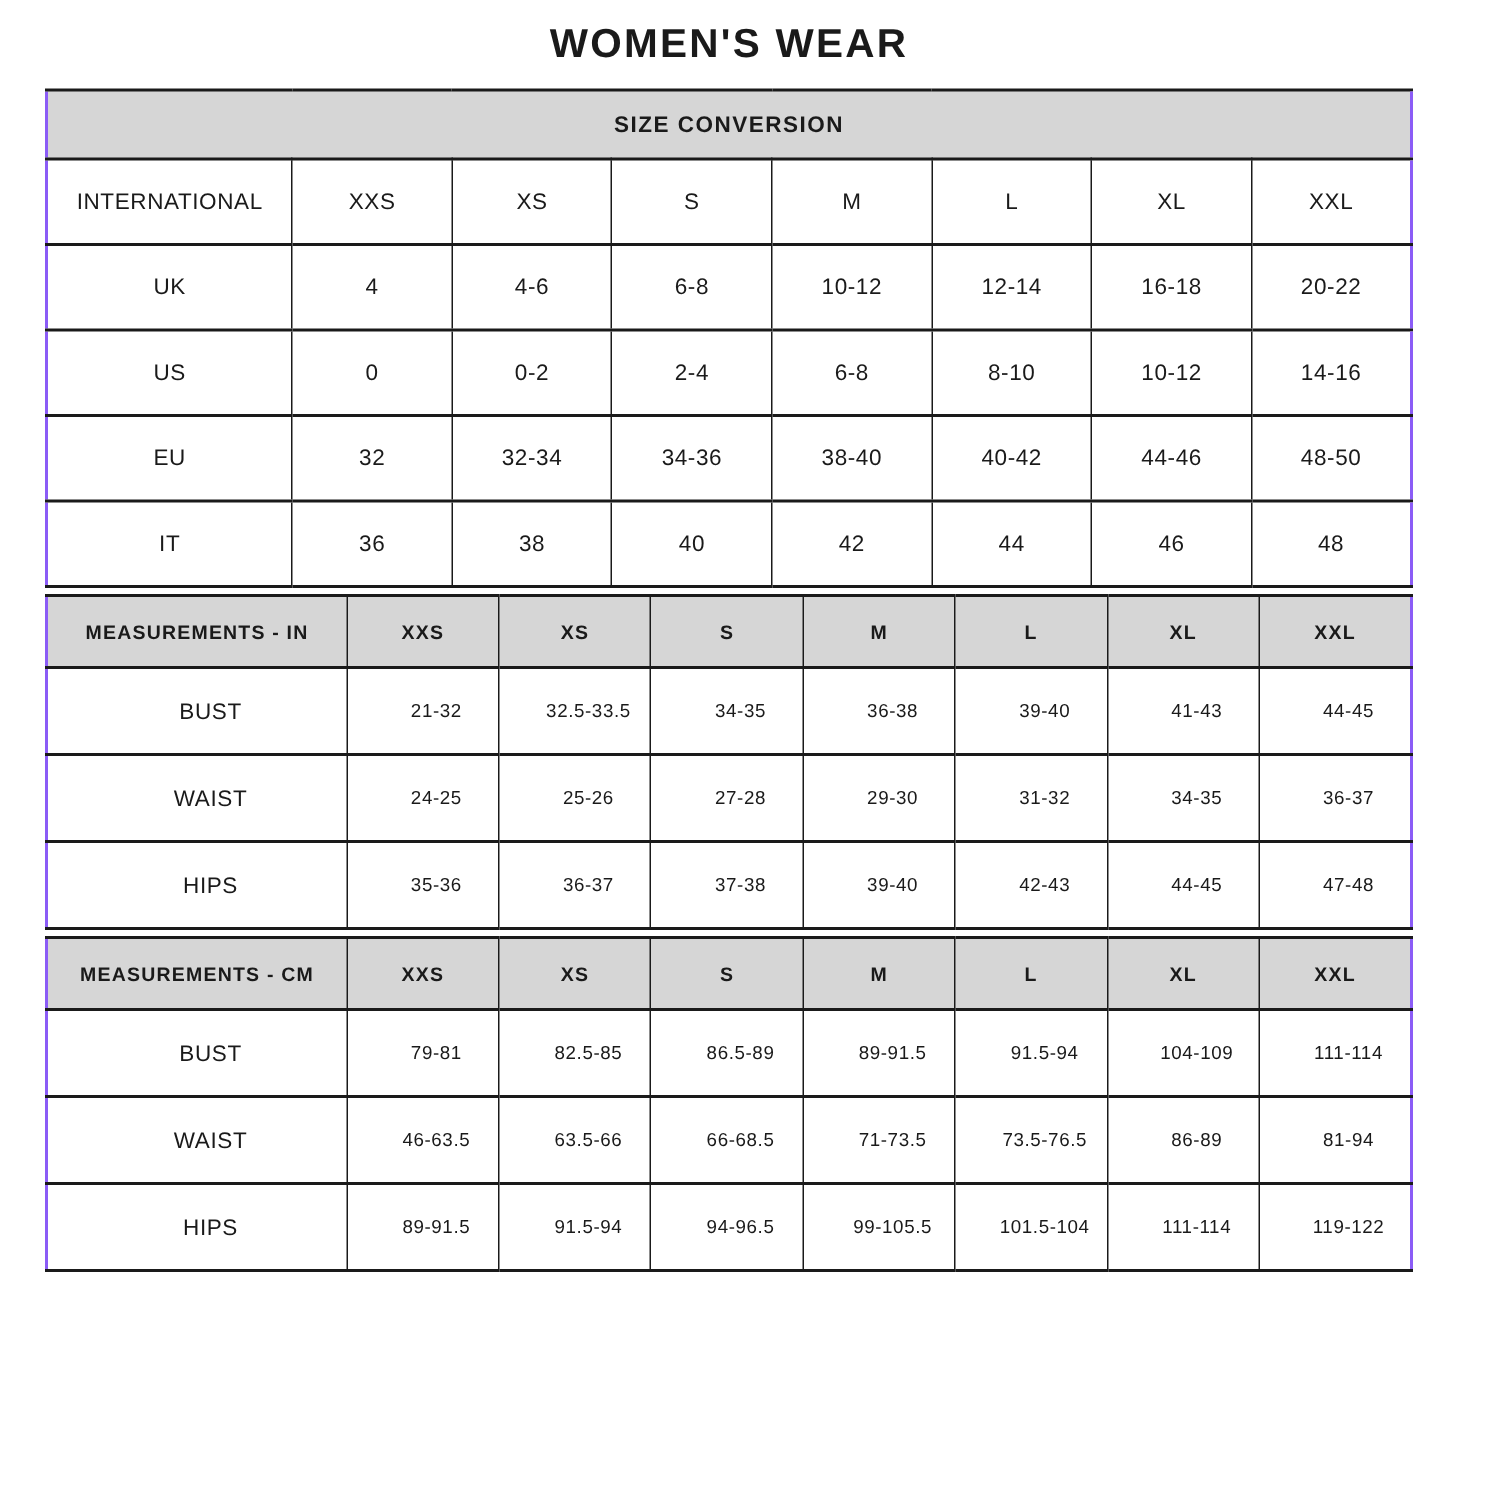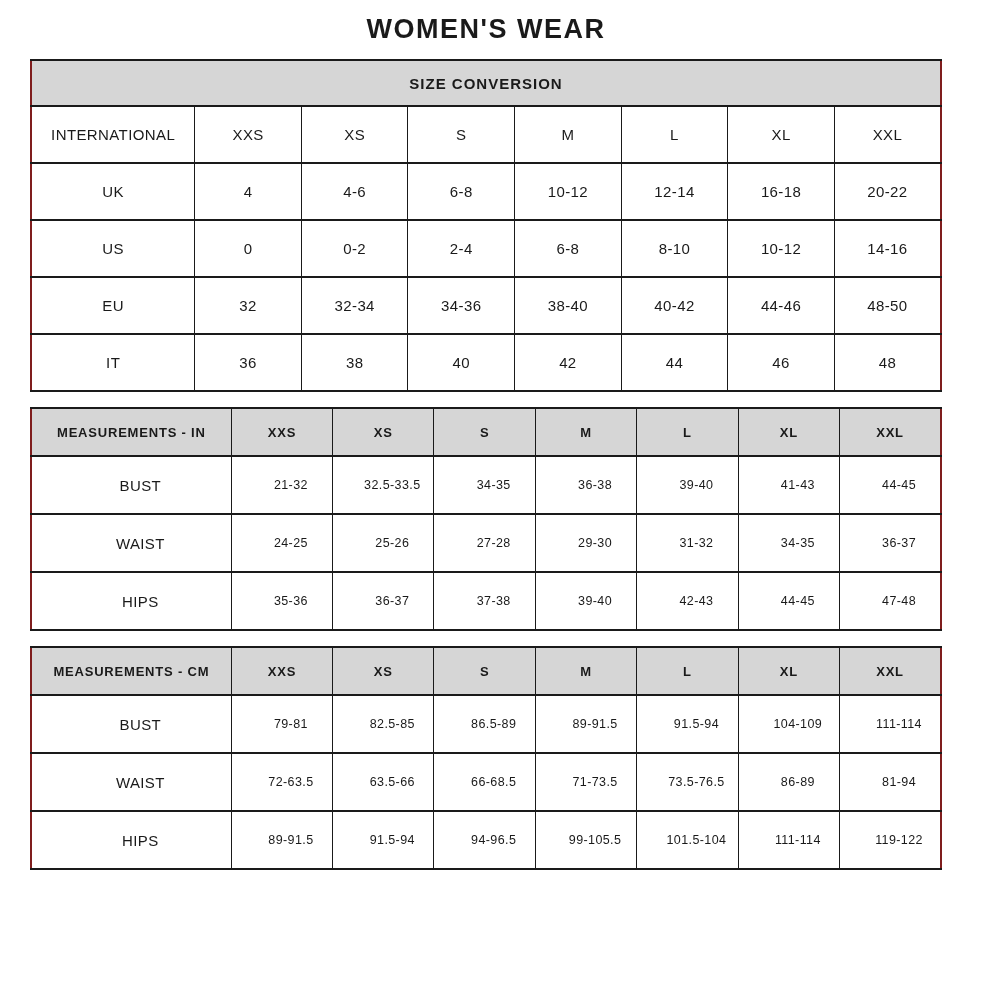--- a/index.html
+++ b/index.html
@@ -22,22 +22,22 @@
     text-align: center;
     font-size: 27px;
     font-weight: bold;
     letter-spacing: 1.5px;
     margin: 2px 0 14px 0;
   }
   table.grid {
     width: 100%;
     border-collapse: collapse;
     table-layout: fixed;
-    border: 2px solid #7f1d1d;
-    margin-bottom: 15px;
+    border: 2px solid #8b5cf6;
+    margin-bottom: 4px;
   }
   .grid th, .grid td {
     border: 1.5px solid #1a1a1a;
     border-top-width: 2px;
     border-bottom-width: 2px;
     text-align: center;
     vertical-align: middle;
     padding: 0 2px;
     font-weight: normal;
     letter-spacing: 0.4px;
@@ -220,21 +220,21 @@
           <td class="val">79-81</td>
           <td class="val">82.5-85</td>
           <td class="val">86.5-89</td>
           <td class="val">89-91.5</td>
           <td class="val">91.5-94</td>
           <td class="val">104-109</td>
           <td class="val">111-114</td>
         </tr>
         <tr>
           <th class="rowlabel">WAIST</th>
-          <td class="val">72-63.5</td>
+          <td class="val">46-63.5</td>
           <td class="val">63.5-66</td>
           <td class="val">66-68.5</td>
           <td class="val">71-73.5</td>
           <td class="val">73.5-76.5</td>
           <td class="val">86-89</td>
           <td class="val">81-94</td>
         </tr>
         <tr>
           <th class="rowlabel">HIPS</th>
           <td class="val">89-91.5</td>

